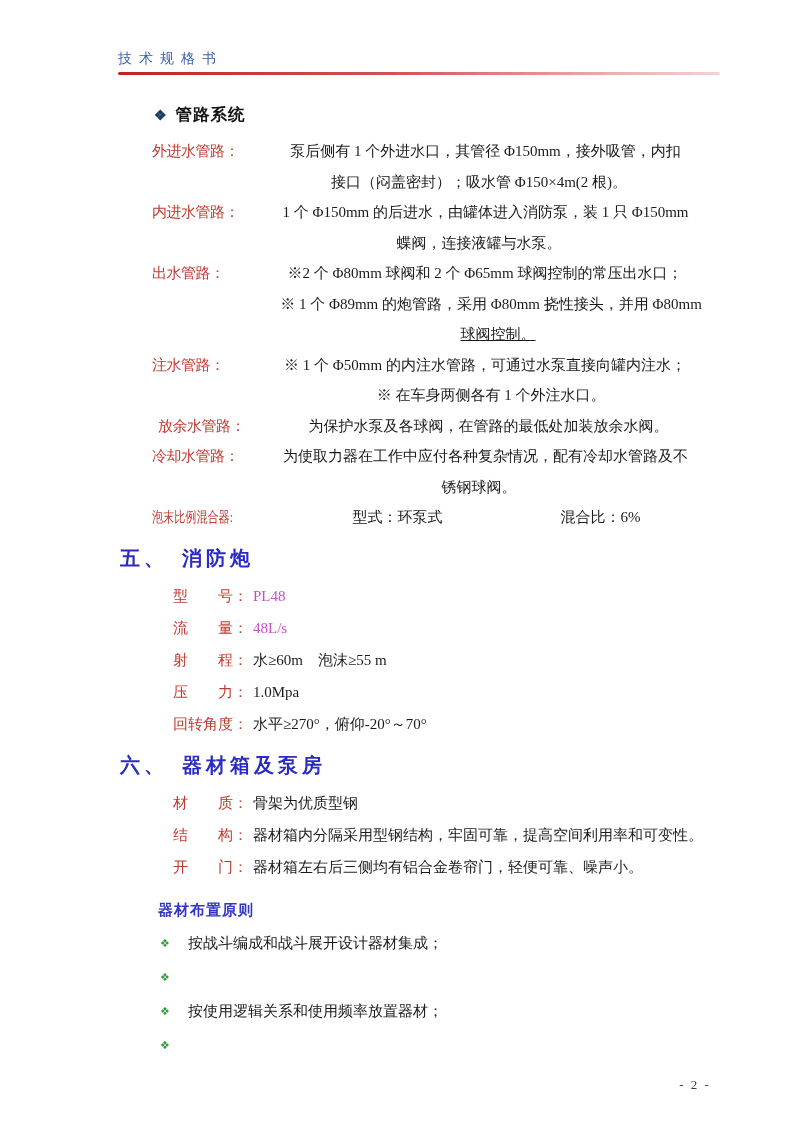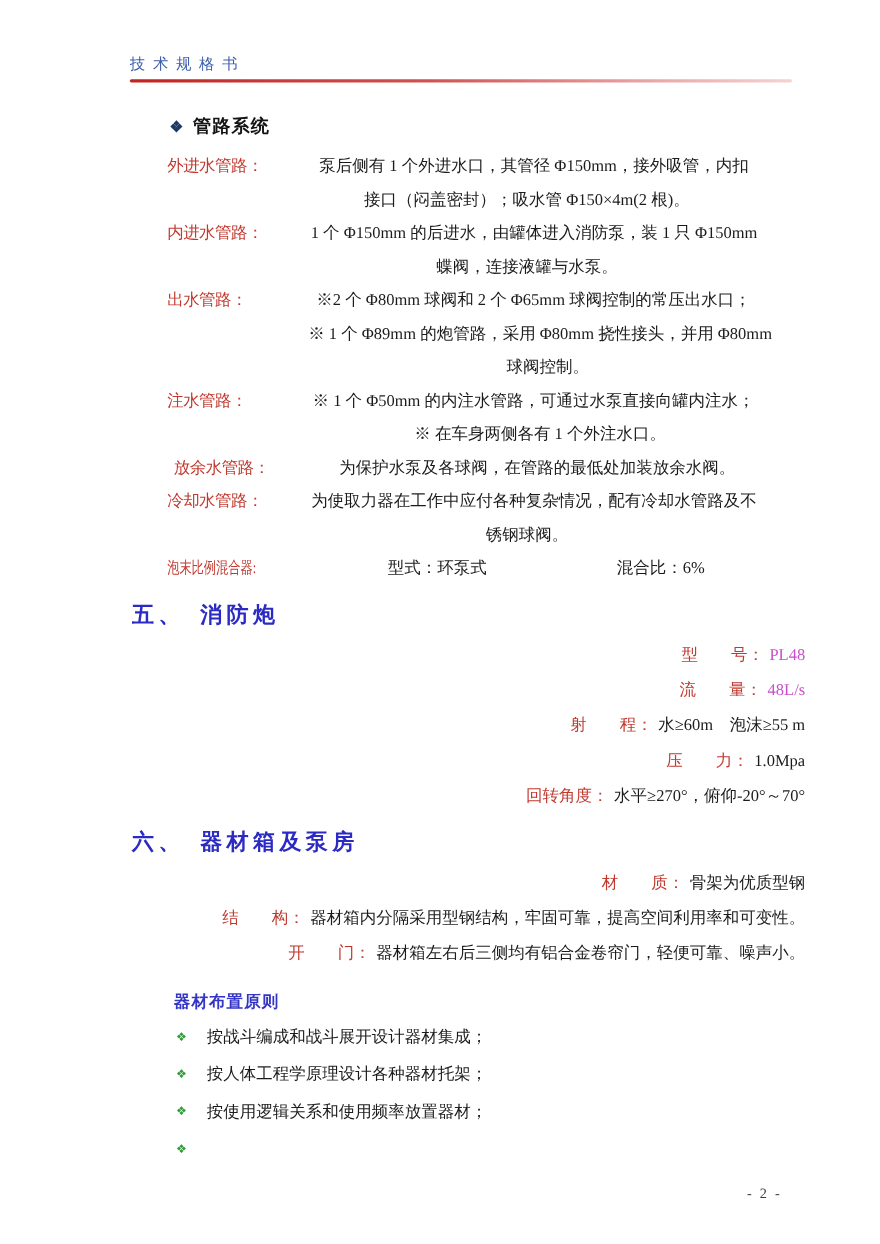--- a/index.html
+++ b/index.html
@@ -40,30 +40,30 @@
   .entry-label{
     flex:0 0 86px;color:var(--label-red);line-height:30.5px;white-space:nowrap;
     letter-spacing:-0.5px;
   }
   .entry-label.pad{padding-left:6px;flex-basis:80px;}
   .entry-label.squeeze{transform:scaleX(0.74);transform-origin:left center;letter-spacing:0;}
   .entry-body{flex:1;min-width:0;text-align:center;}
   .line{line-height:30.5px;white-space:nowrap;}
   .indent-neg{margin-left:-13px;}
   .indent-sub{margin-left:12px;}
-  .indent-deep{margin-left:26px;}
+  .indent-deep{margin-left:26px;text-decoration:underline;}
   .ratio{display:inline-block;margin-left:118px;}
   
   .num-heading{
     margin:12px 0 8px 0;color:var(--heading-blue);font-size:20px;font-weight:bold;
     letter-spacing:4px;
   }
   .num-heading .sec-num{margin-right:14px;}
   
-  .prop-row{display:flex;margin-left:53px;justify-content:flex-end;}
+  .prop-row{display:flex;margin-left:53px;}
   .prop-label{flex:0 0 80px;color:var(--label-red);line-height:32px;white-space:nowrap;}
   .prop-value{line-height:32px;white-space:nowrap;}
   .magenta{color:var(--value-magenta);}
   
   .sub-heading{
     margin:18px 0 6px 38px;color:var(--subheading-blue);font-weight:bold;font-size:15px;
     letter-spacing:1px;font-family:"Liberation Sans","DejaVu Sans",sans-serif;
   }
   .principle{display:flex;margin-left:40px;}
   .p-bullet{color:var(--bullet-green);font-size:11px;line-height:34px;flex:0 0 28px;}
@@ -188,21 +188,20 @@
     </div>
 
     <div class="sub-heading">器材布置原则</div>
 
     <div class="principle">
       <div class="p-bullet">❖</div>
       <div class="p-text">按战斗编成和战斗展开设计器材集成；</div>
     </div>
     <div class="principle">
       <div class="p-bullet">❖</div>
-      <div class="p-text">按人体工程学原理设计各种器材托架；</div>
     </div>
     <div class="principle">
       <div class="p-bullet">❖</div>
       <div class="p-text">按使用逻辑关系和使用频率放置器材；</div>
     </div>
     <div class="principle">
       <div class="p-bullet">❖</div>
     </div>
 
   </div>

